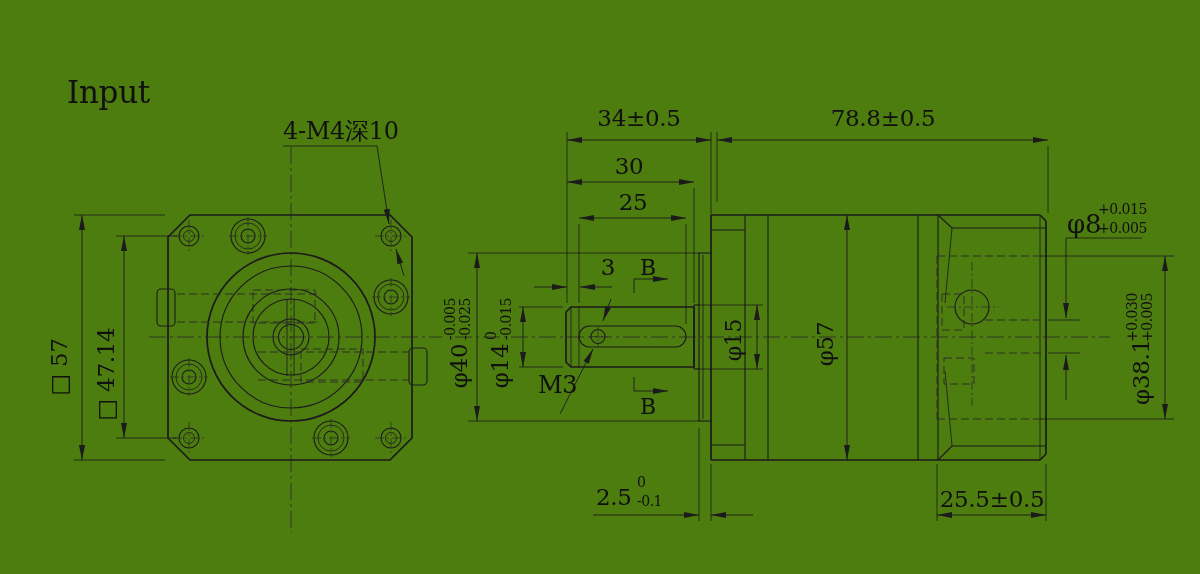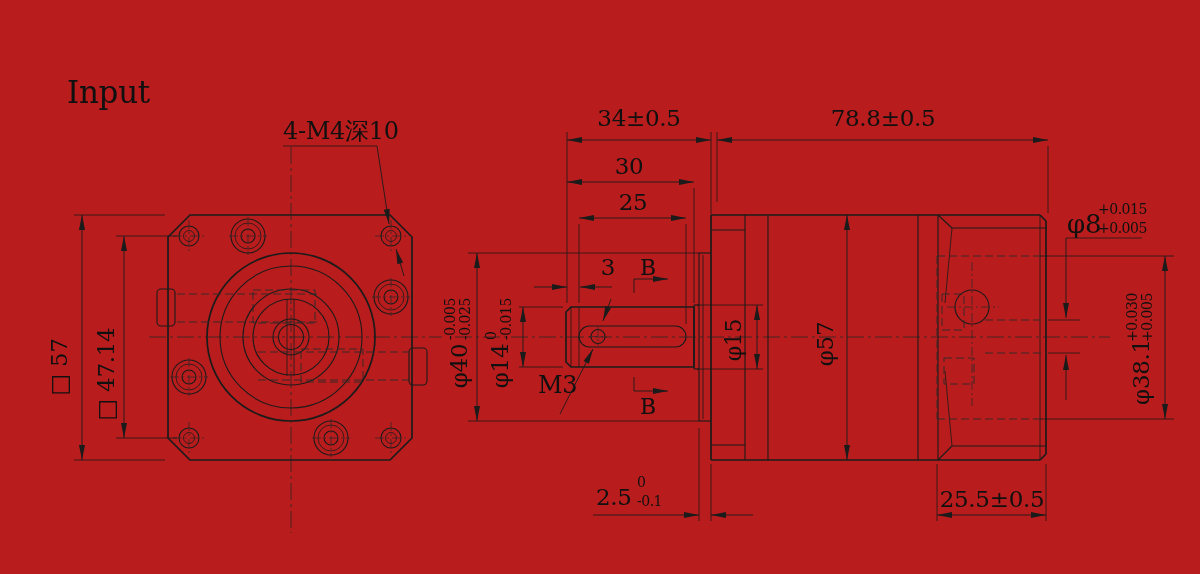--- a/index.html
+++ b/index.html
@@ -1,16 +1,16 @@
 <!DOCTYPE html>
 <html><head>
 <meta charset="utf-8">
 <style>
   html,body{margin:0;padding:0;background:#ffffff;}
-  .sheet{position:relative;width:1200px;height:574px;background:#b91c1c;overflow:hidden;}
+  .sheet{position:relative;width:1200px;height:574px;background:#4d7c0f;overflow:hidden;}
   svg{display:block}
   .ol{fill:none;stroke:#1b1b1b;stroke-width:1.7;stroke-linecap:butt}
   .ln{fill:none;stroke:#1b1b1b;stroke-width:1.1}
   .tn{fill:none;stroke:#1b1b1b;stroke-width:0.8}
   .dm{fill:none;stroke:#1b1b1b;stroke-width:0.9}
   .hd{fill:none;stroke:#2a2a2a;stroke-width:0.9;stroke-dasharray:8 4}
   .cl{fill:none;stroke:#2a2a2a;stroke-width:0.8;stroke-dasharray:17 4 3 4}
   .ch{fill:none;stroke:#2a2a2a;stroke-width:0.7;stroke-dasharray:9 3 2 3}
   text{fill:#101010;font-family:"DejaVu Serif","DejaVu Sans","Liberation Serif",serif;letter-spacing:-0.3px}
   .t31{font-size:31px}.t24{font-size:24px}.t23{font-size:23px}.t22{font-size:22px}.t26{font-size:26px}.t14{font-size:14px;letter-spacing:-0.5px}

